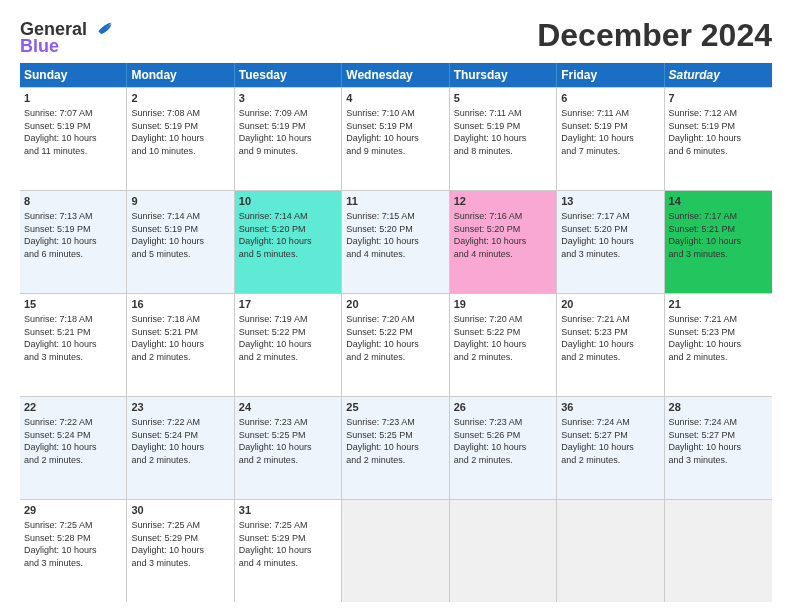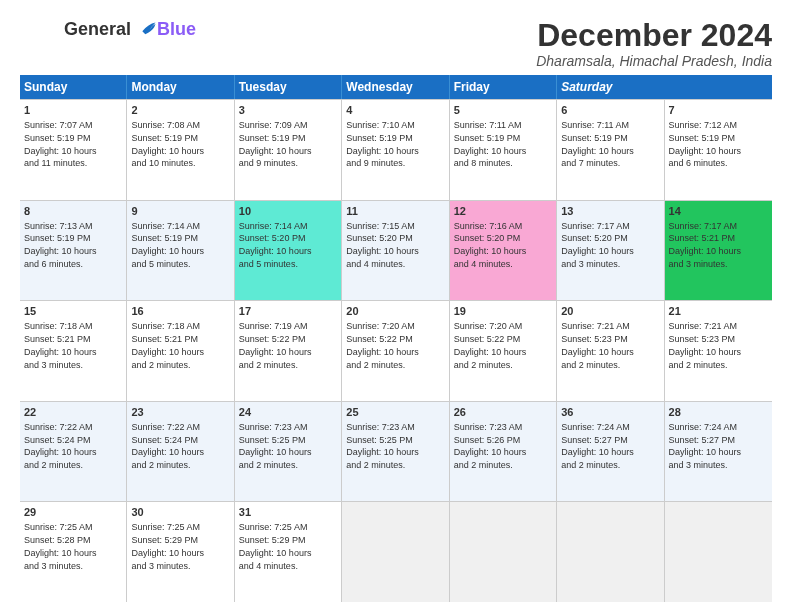--- a/index.html
+++ b/index.html
@@ -18,23 +18,22 @@
       flex-direction: column;
     }
     .header {
       display: flex;
       justify-content: space-between;
       align-items: flex-start;
       margin-bottom: 6px;
     }
     .logo {
       display: flex;
-      flex-direction: row;
-      align-items: flex-end;
-      margin-left: 44px;
+      flex-direction: column;
+      align-items: flex-start;
     }
     .logo-text {
       display: flex;
       align-items: center;
       gap: 2px;
     }
     .logo-icon {
       width: 22px;
       height: 22px;
       margin-left: 2px;
@@ -132,30 +131,30 @@
       <div class="logo-text">
         <span style="font-size:18px;font-weight:bold;color:#333;">General</span>
         <svg class="logo-icon" viewBox="0 0 30 30">
           <path d="M10 18 Q18 8 28 6 Q22 12 20 16 Q24 10 28 8 Q26 16 18 20 L14 22 Z" fill="#1a6fc4"></path>
         </svg>
       </div>
       <span style="font-size:18px;font-weight:bold;color:#8b5cf6;margin-top:-4px;">Blue</span>
     </div>
     <div class="title-block">
       <div class="month-title">December 2024</div>
-      <div class="location">Dharamsala, Himachal Pradesh, India</div>
     </div>
   </div>
 
   <div class="calendar">
     <div class="cal-header">
       <div class="cal-header-cell">Sunday</div>
       <div class="cal-header-cell">Monday</div>
       <div class="cal-header-cell">Tuesday</div>
       <div class="cal-header-cell">Wednesday</div>
+      <div class="cal-header-cell">Thursday</div>
       <div class="cal-header-cell">Friday</div>
       <div class="cal-header-cell">Saturday</div>
     </div>
     <div class="cal-body border-top" id="cal-body">
     <div class="cal-row">
           <div class="cal-cell"><span class="day-num">1</span><span style="white-space: pre-wrap; font-size: 9px; line-height: 1.3;">Sunrise: 7:07 AM
 Sunset: 5:19 PM
 Daylight: 10 hours
 and 11 minutes.</span></div>
           <div class="cal-cell"><span class="day-num">2</span><span style="white-space: pre-wrap; font-size: 9px; line-height: 1.3;">Sunrise: 7:08 AM

